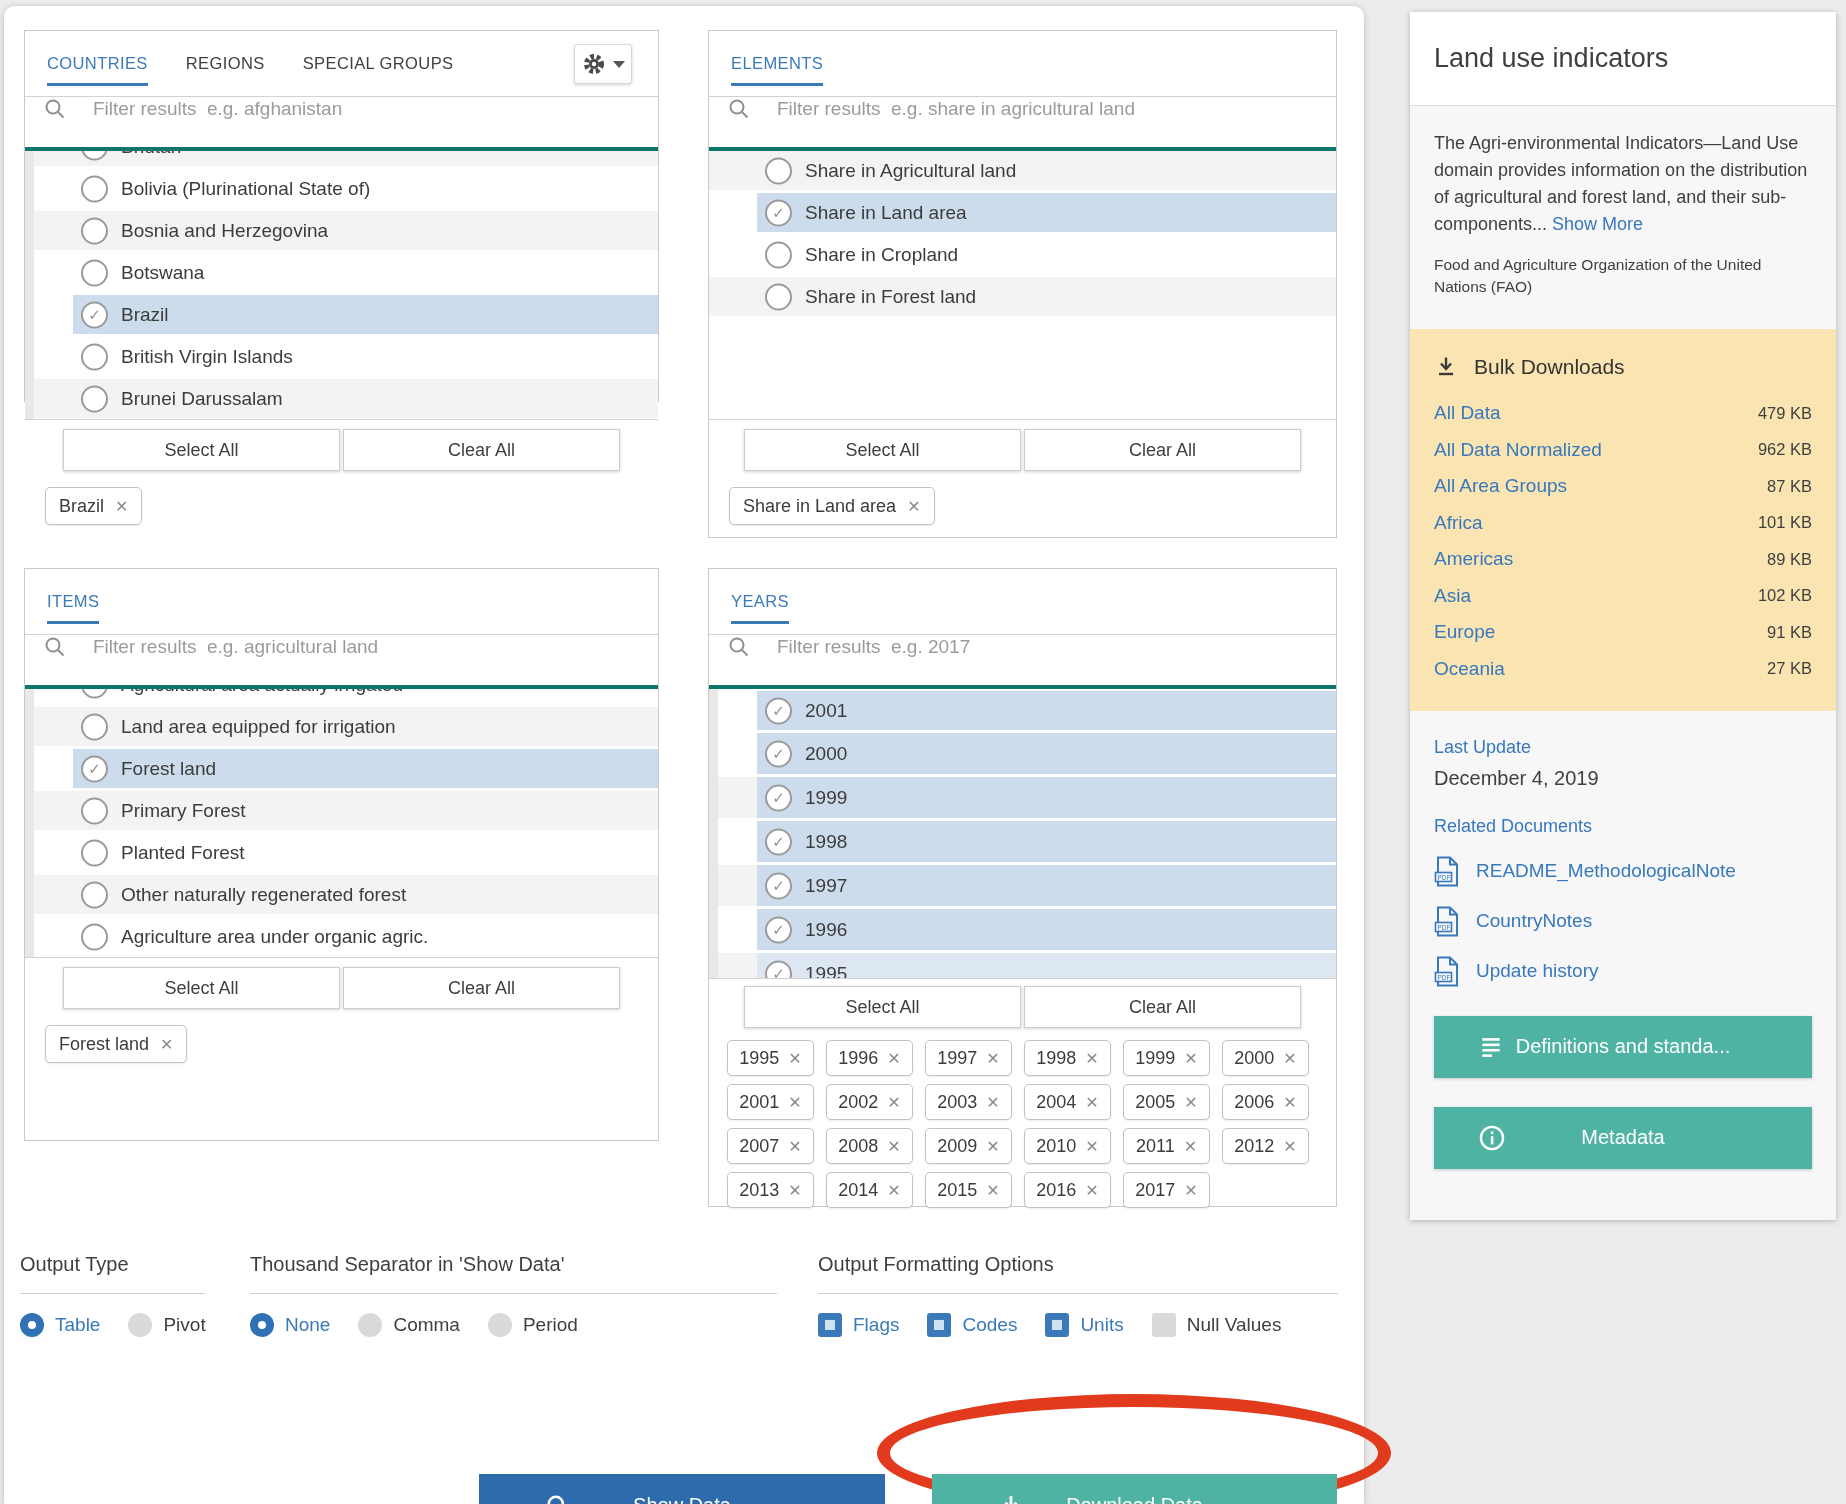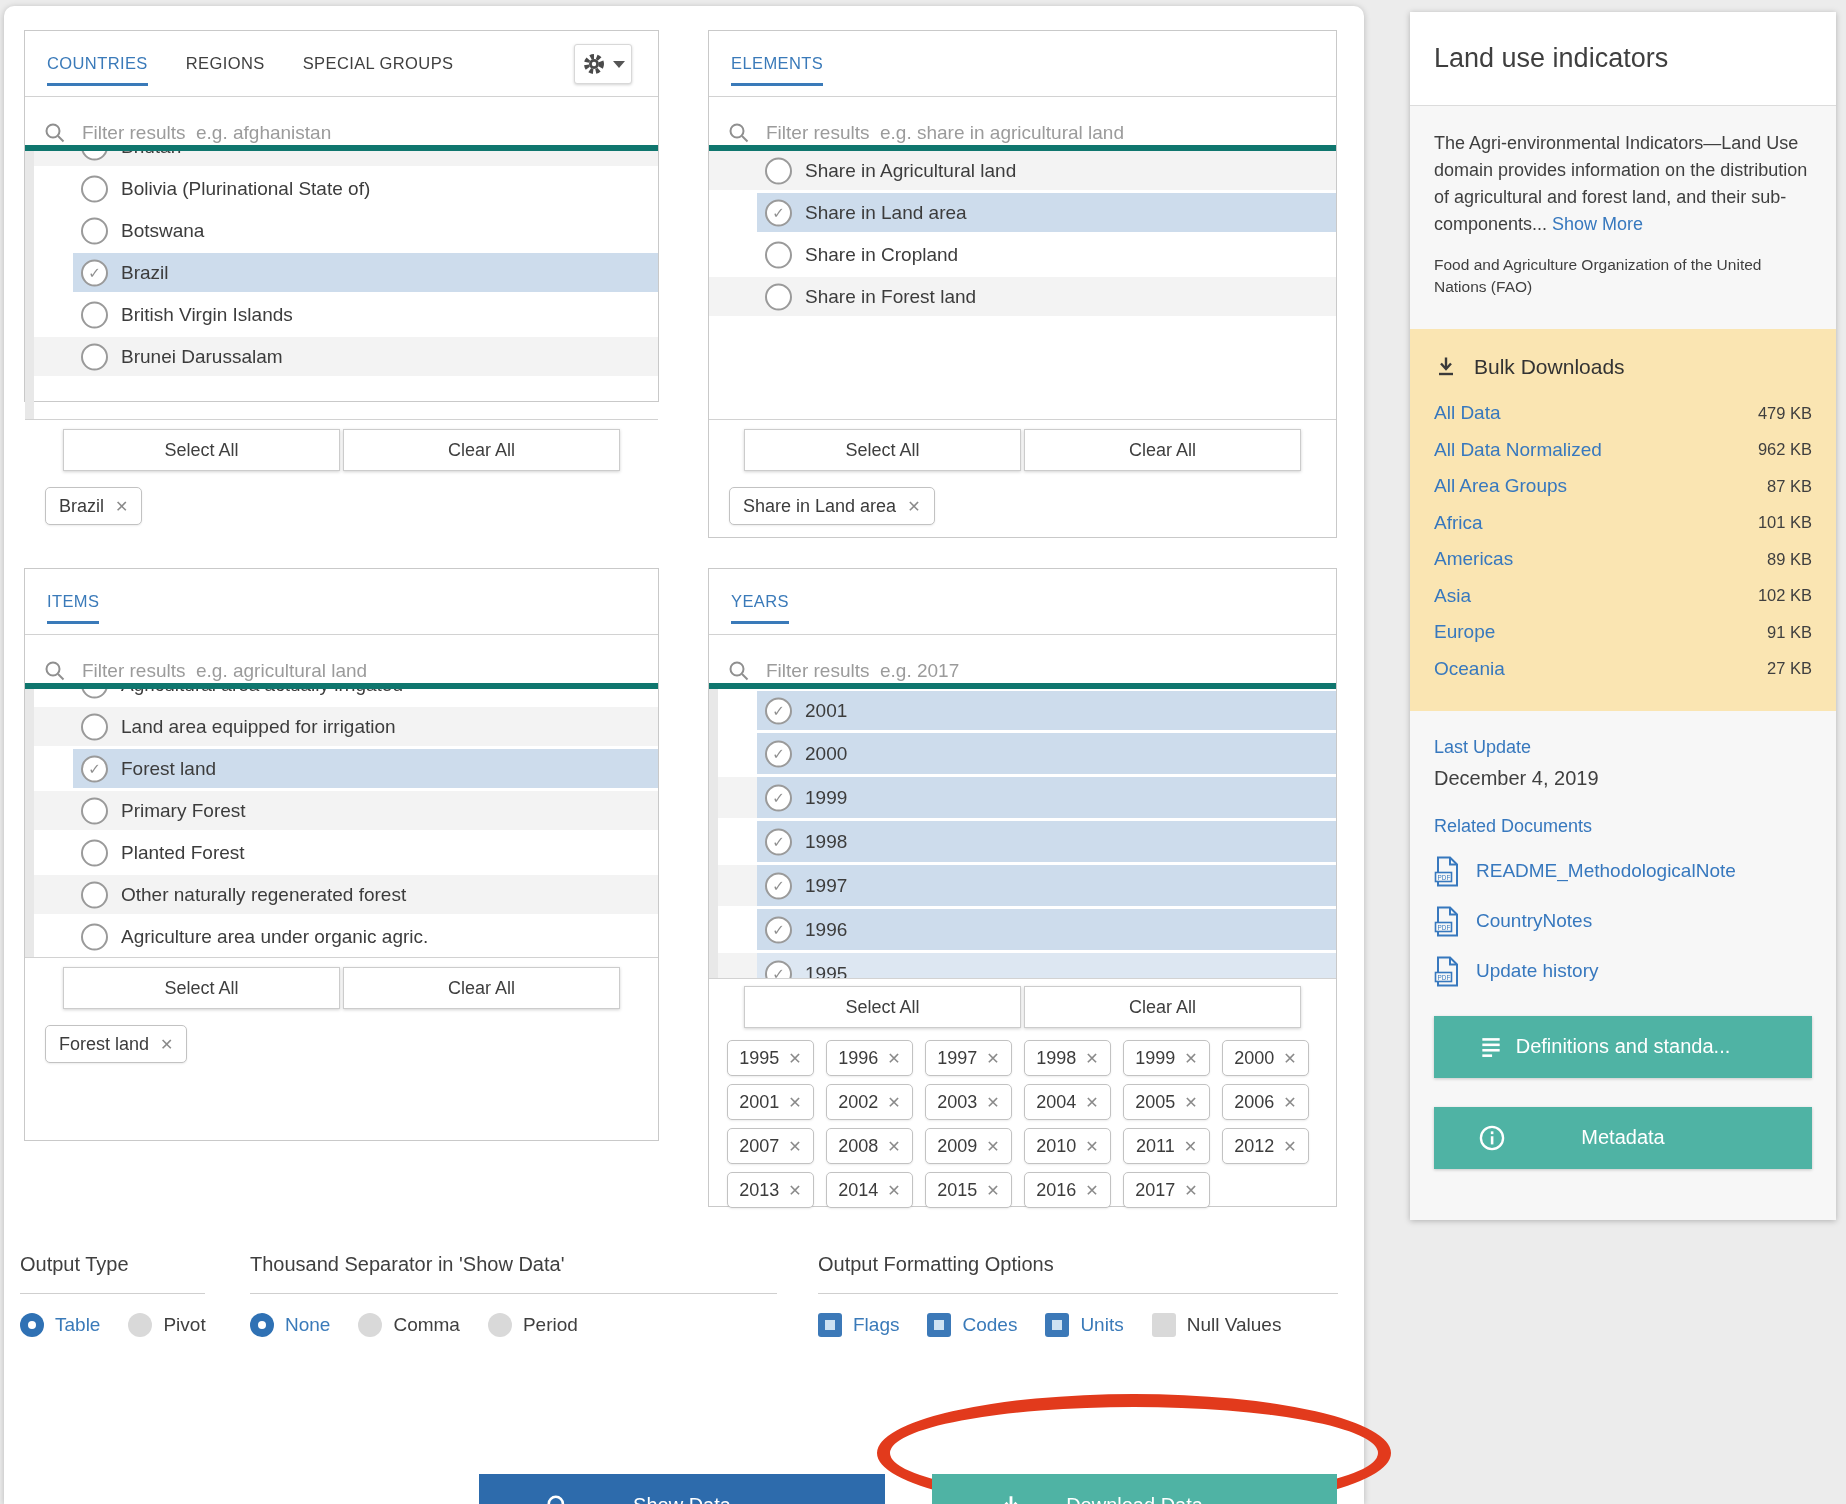--- a/index.html
+++ b/index.html
@@ -21,21 +21,21 @@
 
   .panel-head { height:66px; border-bottom:1px solid #d2d2d2; display:flex; align-items:flex-start; padding:0 22px; position:relative; }
   .tab { font-size:16.5px; letter-spacing:.4px; color:#3f3f3f; margin-right:38px; padding:23px 0 10px;
          border-bottom:3px solid transparent; cursor:pointer; white-space:nowrap; }
   .tab.active { color:#3a7ab9; border-color:#3a7ab9; }
   .gear-btn { position:absolute; right:26px; top:13px; width:58px; height:40px; background:#fff;
     border:1px solid #d8d8d8; border-radius:3px; box-shadow:0 1px 3px rgba(0,0,0,.18);
     display:flex; align-items:center; justify-content:center; gap:7px; }
   .caret { width:0; height:0; border-left:6px solid transparent; border-right:6px solid transparent; border-top:7px solid #555; }
 
-  .search-row { height:54px; border-bottom:6px solid #0f766e; display:flex; align-items:flex-end; padding:0 18px; gap:13px; }
+  .search-row { height:54px; border-bottom:4px solid #0f766e; display:flex; align-items:flex-start; padding:0 18px; gap:24px; }
   .search-input { flex:1; border:none; outline:none; background:transparent; font-size:19px; color:#3c3c3c; font-family:inherit; }
   .search-input::placeholder { color:#9b9b9b; opacity:1; }
 
   .list { position:relative; overflow:hidden; border-bottom:1px solid #d2d2d2; }
   #panel-countries .list, #panel-elements .list, #panel-items .list { height:269px; }
   #panel-years .list { height:290px; }
   .track { position:absolute; left:0; top:0; bottom:0; width:9px; background:#e8e8e8; z-index:2; }
 
   .row { height:39px; margin-bottom:3px; position:relative; }
   #panel-years .row { height:41px; }
@@ -154,20 +154,24 @@
     <div class="row peek" id="c-peek">
       <div class="peek-inner striped">
         <span class="radio"></span>
         <span class="row-label">Bhutan</span>
       </div>
     </div>
     <div class="row">
       <span class="radio"></span>
       <span class="row-label">Bolivia (Plurinational State of)</span>
     </div>
+    <div class="row striped">
+      <span class="radio"></span>
+      <span class="row-label">Bosnia and Herzegovina</span>
+    </div>
     <div class="row">
       <span class="radio"></span>
       <span class="row-label">Botswana</span>
     </div>
     <div class="row">
       <div class="hl"></div>
       <span class="radio checked"></span>
       <span class="row-label">Brazil</span>
     </div>
     <div class="row">

